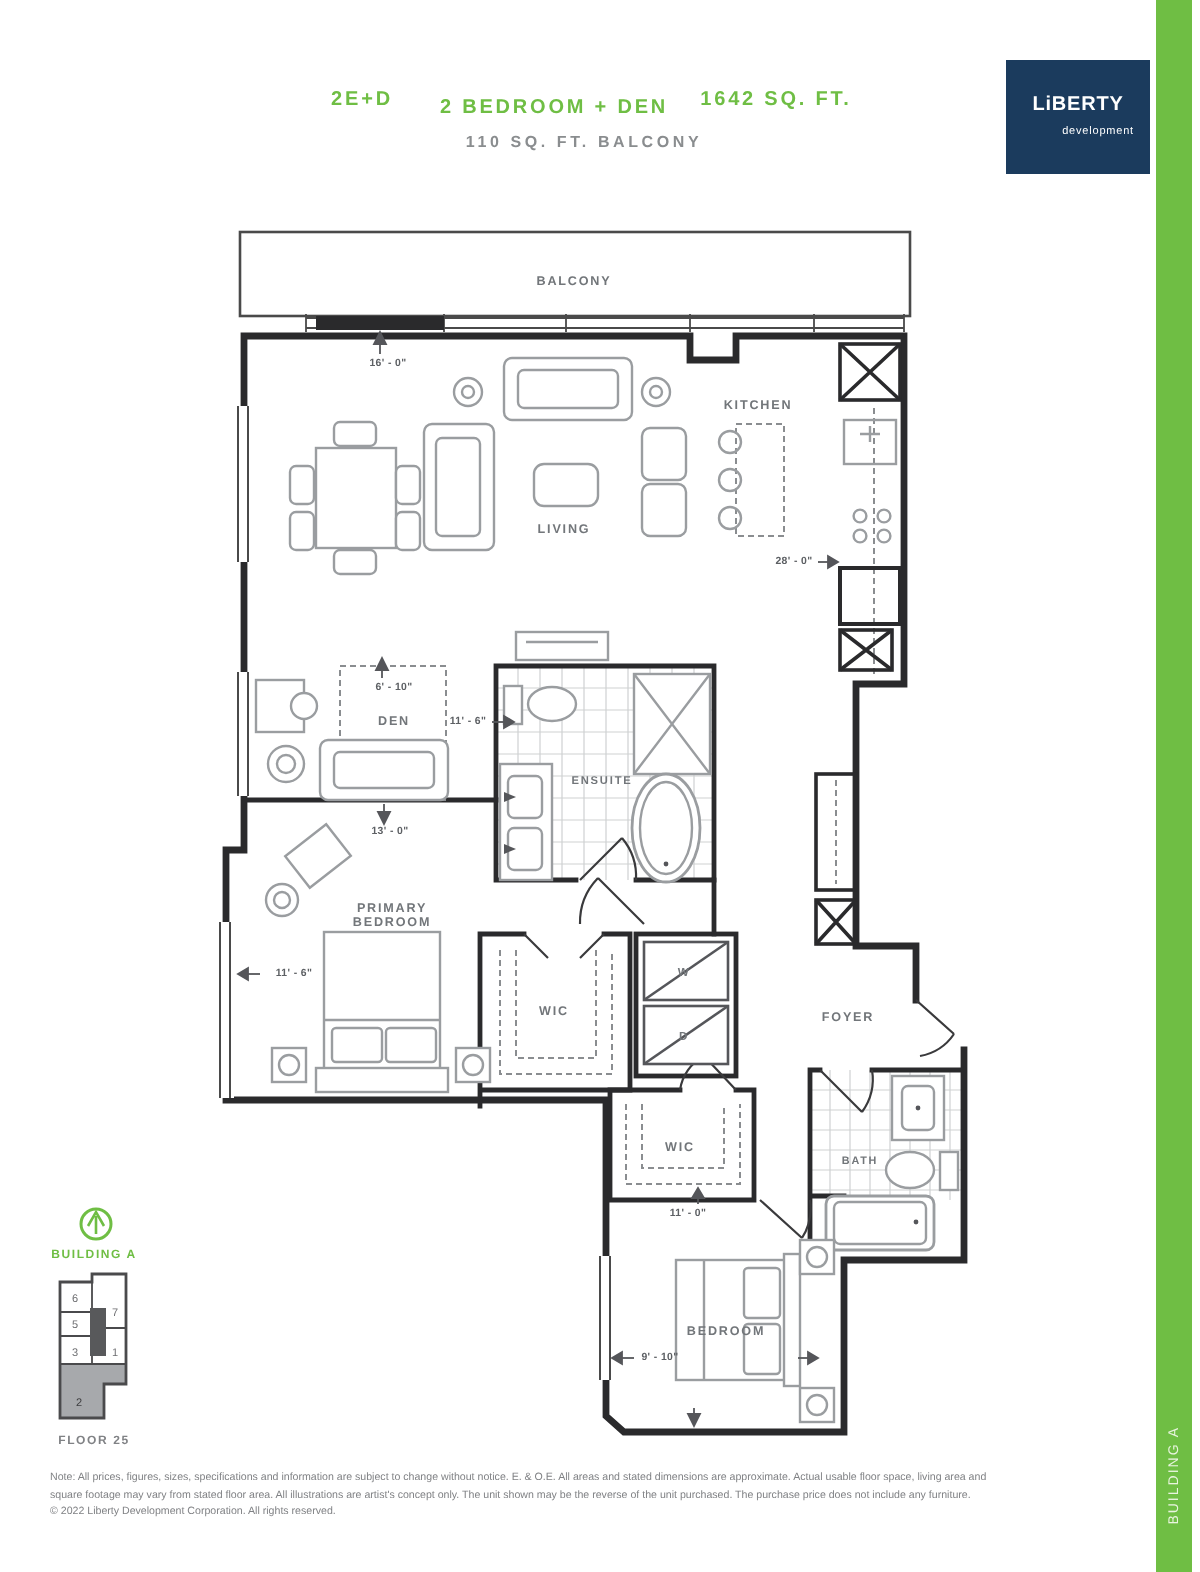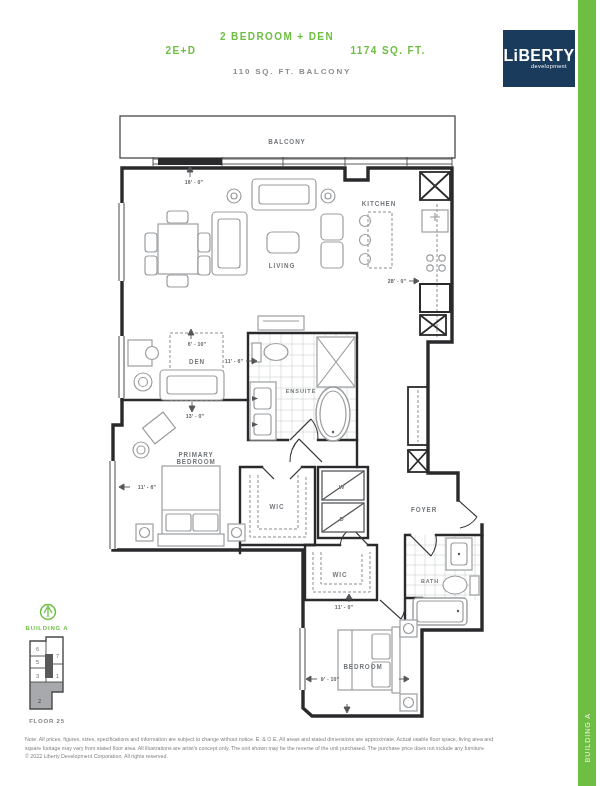--- a/index.html
+++ b/index.html
@@ -6,39 +6,39 @@
   #page{position:relative;width:600px;height:786px;background:#fff;overflow:hidden;
         font-family:"Liberation Sans",sans-serif;}
   .abs{position:absolute;}
   .ctr{transform:translate(-50%,-50%);white-space:nowrap;font-weight:bold;}
   .spec{font-weight:bold;font-size:10px;letter-spacing:1.4px;}
   .lbl{font-size:6.3px;letter-spacing:.9px;color:#72767a;}
   .dim{font-size:5.2px;letter-spacing:.2px;color:#5d6064;}
   .sr{position:absolute;width:1px;height:1px;overflow:hidden;clip:rect(0 0 0 0);}
   #brandbox{left:503px;top:30px;width:72px;height:57px;background:#1B3B5D;color:#fff;}
   #brandbox .bn{position:absolute;left:0;right:0;top:17px;text-align:center;
-                font-weight:bold;font-size:16px;letter-spacing:.4px;}
+                font-weight:bold;font-size:10px;letter-spacing:.4px;}
   #brandbox .bt{position:absolute;right:8px;top:33px;font-size:5.5px;letter-spacing:.4px;}
   #sidebar{left:578px;top:0;width:18px;height:786px;display:flex;align-items:center;
            justify-content:flex-end;flex-direction:column;padding-bottom:24px;box-sizing:border-box;}
   #sidebar span{writing-mode:vertical-rl;transform:rotate(180deg);color:#E9F4DF;
                 font-size:7px;letter-spacing:1px;}
   .foot{left:25px;width:545px;font-size:5.3px;line-height:1.65;color:#808285;}
   .kp{color:#6FBE44;font-size:6px;font-weight:bold;letter-spacing:.8px;}
   .kpf{color:#808285;font-size:6px;letter-spacing:.8px;}
 </style>
 </head>
 <body>
 
 <div id="page">
 
 
   <div class="abs ctr spec" style="left:181px;top:50px;color:#6FBE44">2E+D</div>
-  <div class="abs ctr spec" style="left:277px;top:36px;color:#6FBE44">2 BEDROOM + DEN</div>
-  <div class="abs ctr spec" style="left:388px;top:50px;color:#6FBE44">1174 SQ. FT.</div>
+  <div class="abs ctr spec" style="left:277px;top:54px;color:#6FBE44">2 BEDROOM + DEN</div>
+  <div class="abs ctr spec" style="left:388px;top:50px;color:#6FBE44">1642 SQ. FT.</div>
   <div class="abs ctr" style="left:292px;top:71px;font-size:8px;letter-spacing:1.8px;color:#8A8D8F">110 SQ. FT. BALCONY</div>
 
   <div class="abs" id="brandbox">
     <div class="bn">LiBERTY</div>
     <div class="bt">development</div>
   </div>
 
   <div class="abs" id="sidebar" style="background:#6FBE44">
     <span>BUILDING A</span>
   </div>

